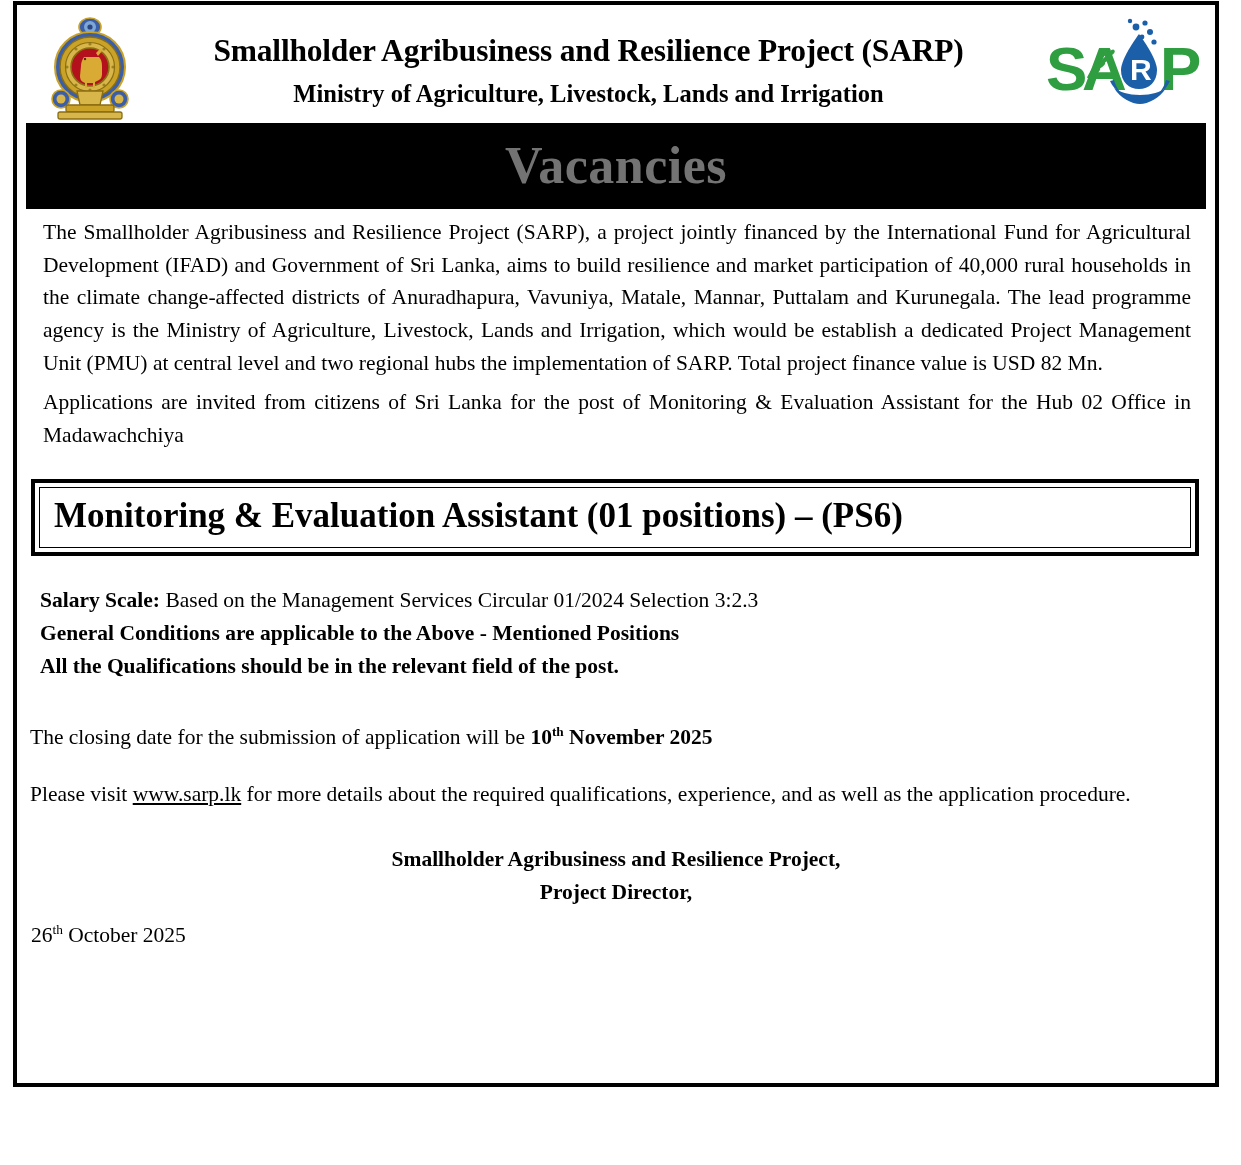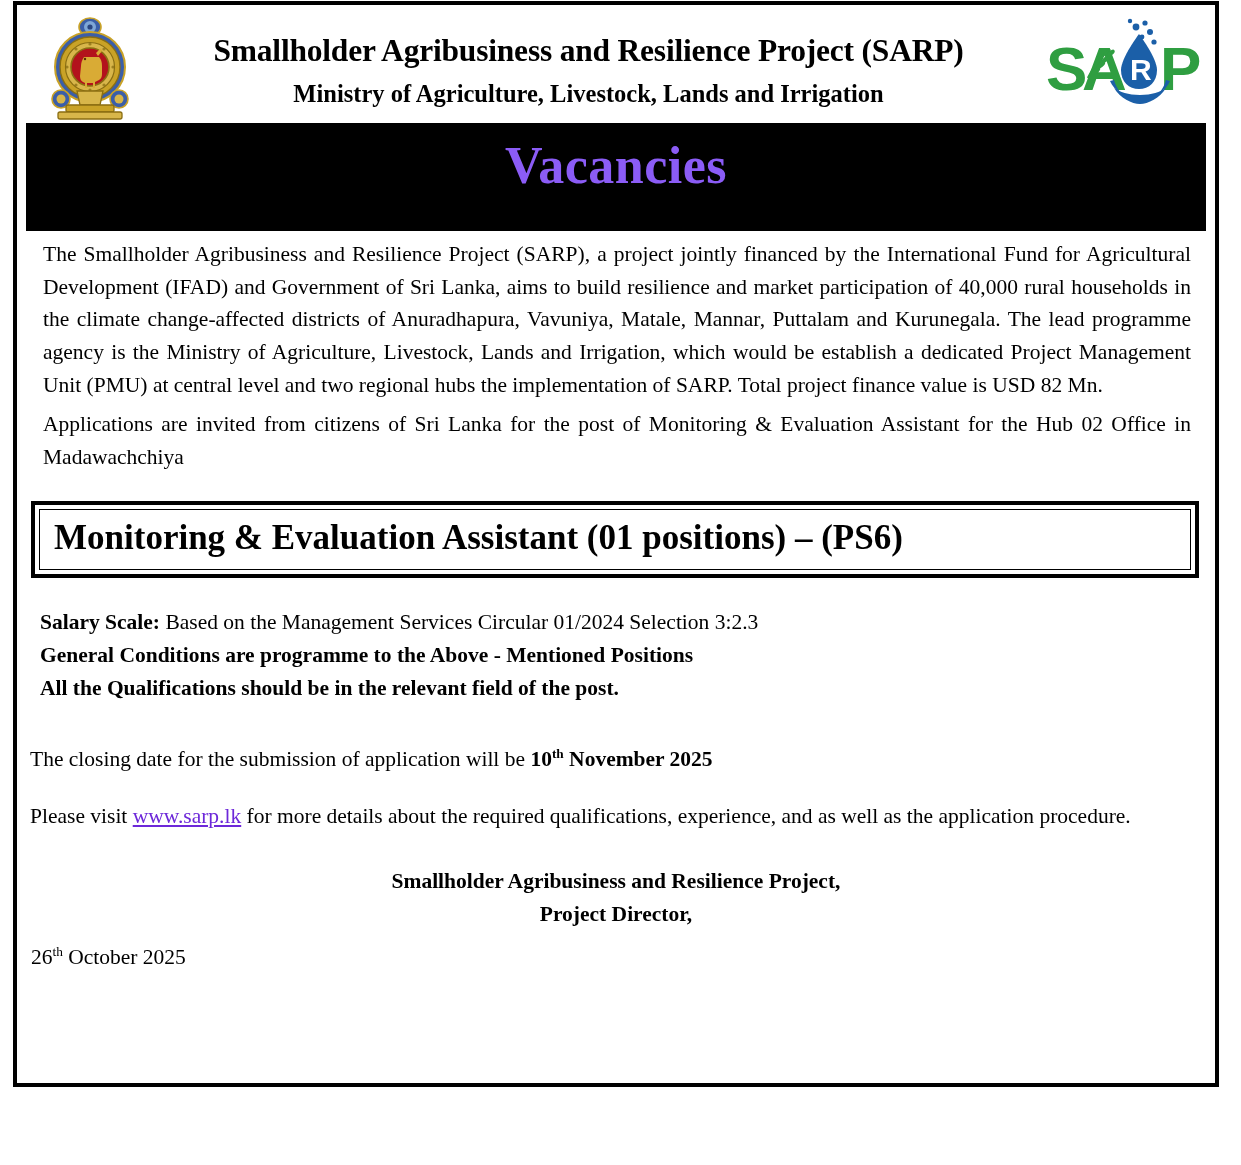--- a/index.html
+++ b/index.html
@@ -83,23 +83,23 @@
     font-size: 24.5px;
     line-height: 1.3;
     margin-top: 8px;
     white-space: nowrap;
   }
 
   
   .banner {
     margin: 5px 9px 0 9px;
     background: #000000;
-    color: #8b5cf6;
+    color: #737373;
     text-align: center;
-    height: 108px;
+    height: 86px;
     line-height: 86px;
     font-weight: bold;
     font-size: 52px;
     letter-spacing: 0.5px;
   }
 
   
   .body-wrap {
     padding: 0 17px 0 19px;
   }
@@ -158,21 +158,21 @@
   }
   .closing .strong { font-weight: bold; text-align: right; }
 
   .visit {
     margin: 24px 13px 0 13px;
     font-size: 21.5px;
     line-height: 1.5;
     text-align: left;
   }
   .link {
-    color: #6d28d9;
+    color: #000000;
     text-decoration: underline;
   }
 
   sup {
     font-size: 0.62em;
     vertical-align: super;
     line-height: 0;
   }
 
   
@@ -297,21 +297,21 @@
     </div>
 
     <div class="position-box">
       <div class="position-box-inner">
         <div class="position-title">Monitoring &amp; Evaluation Assistant (01 positions) – (PS6)</div>
       </div>
     </div>
 
     <div class="conditions">
       <div class="row"><span class="lead">Salary Scale:</span><span> Based on the Management Services Circular 01/2024 Selection 3:2.3</span></div>
-      <div class="row bold-row">General Conditions are programme to the Above - Mentioned Positions</div>
+      <div class="row bold-row">General Conditions are applicable to the Above - Mentioned Positions</div>
       <div class="row bold-row">All the Qualifications should be in the relevant field of the post.</div>
     </div>
 
     <div class="closing"><span>The closing date for the submission of application will be </span><span class="strong">10</span><sup class="strong">th</sup><span class="strong"> November 2025</span></div>
 
     <div class="visit"><span>Please visit </span><a class="link" href="#">www.sarp.lk</a><span> for more details about the required qualifications, experience, and as well as the application procedure.</span></div>
 
     <div class="signature">
       <div>Smallholder Agribusiness and Resilience Project,</div>
       <div>Project Director,</div>

